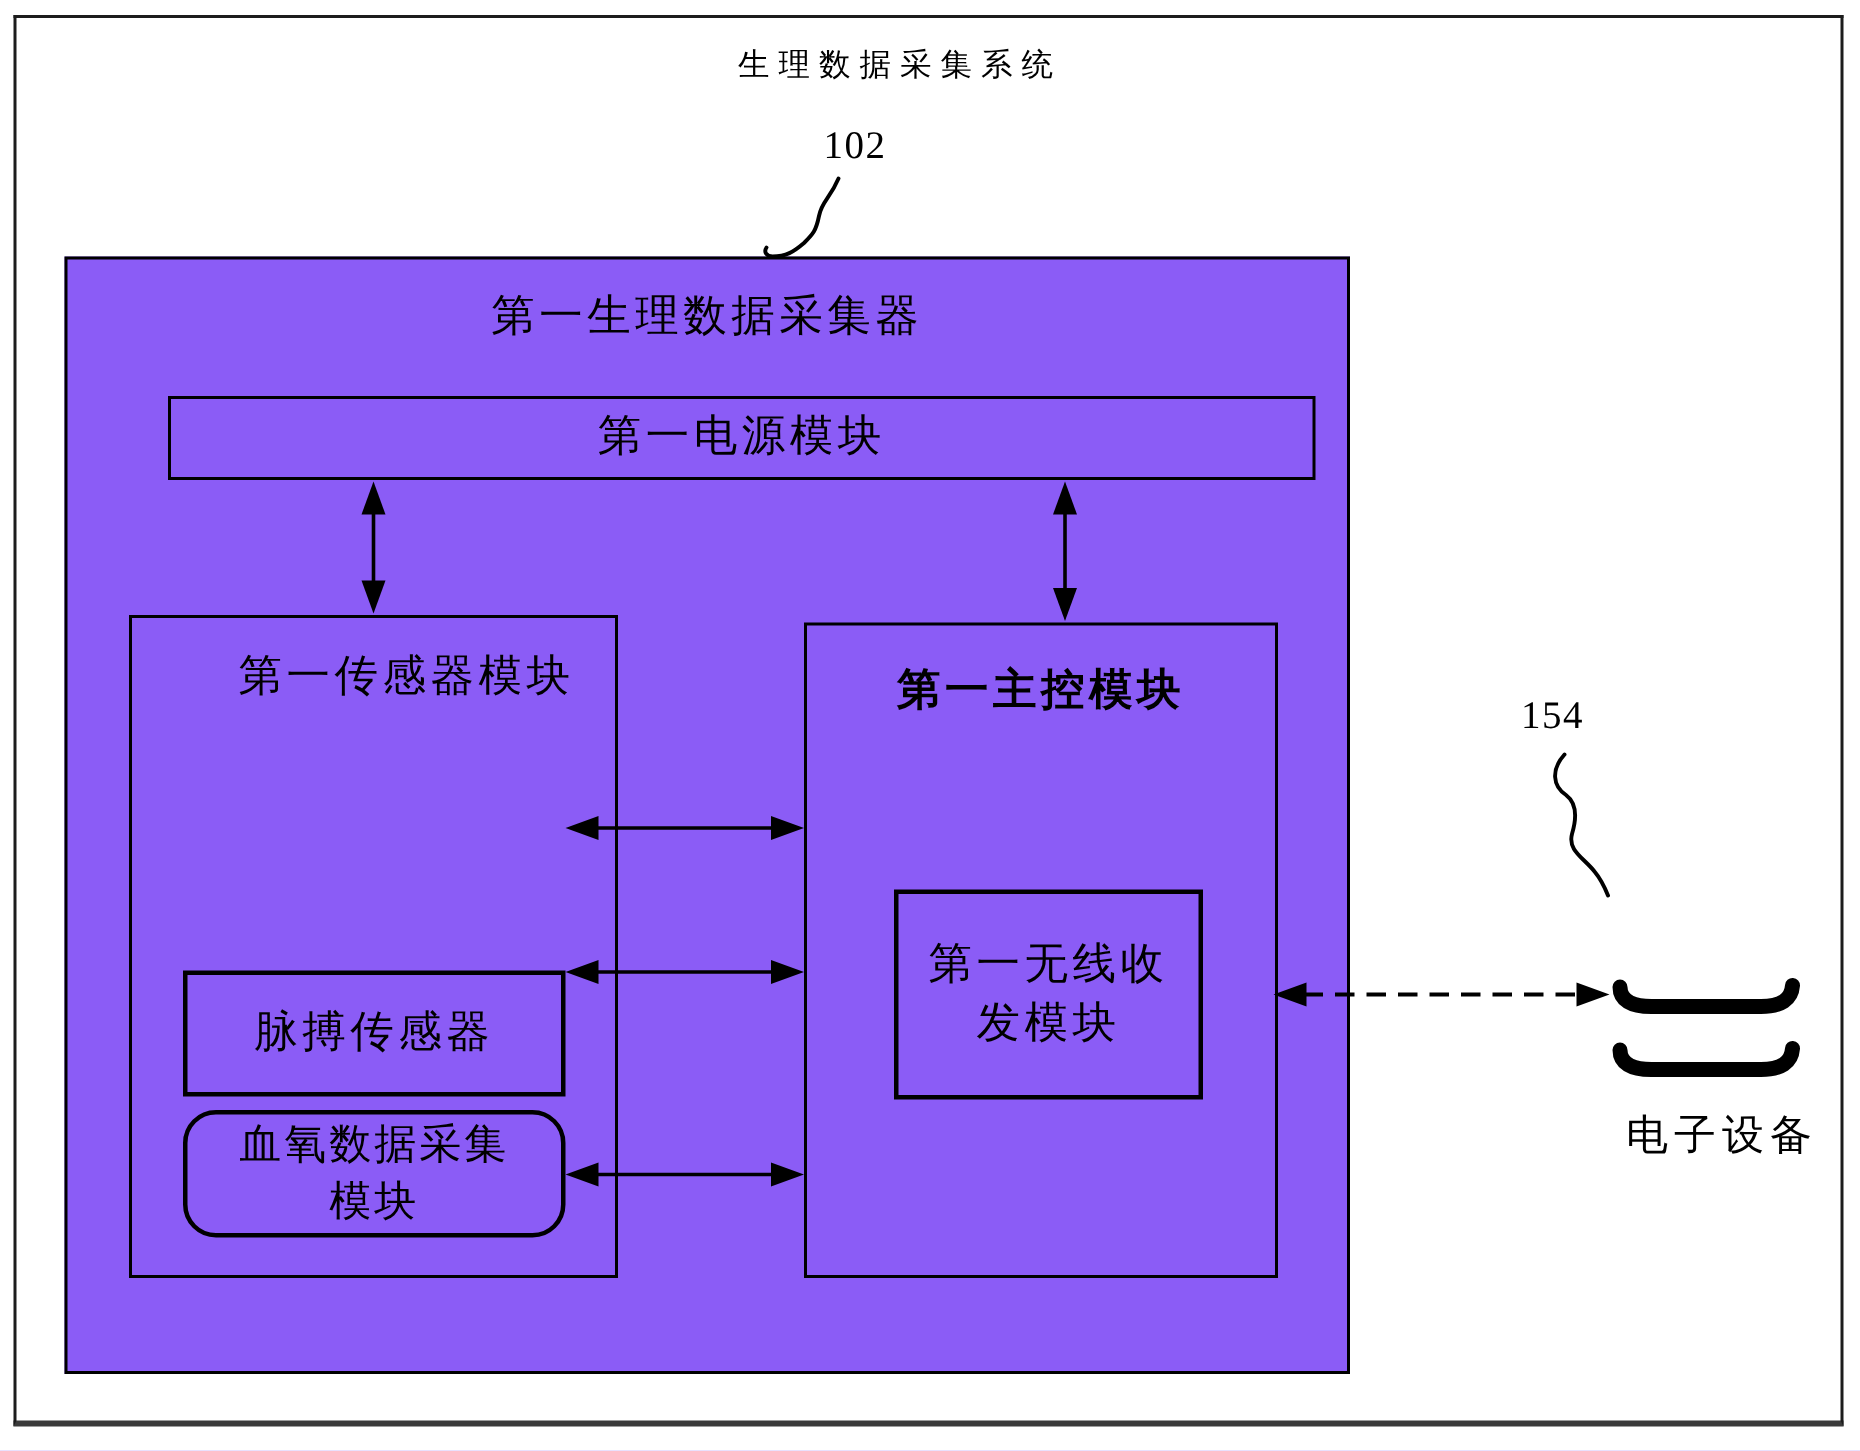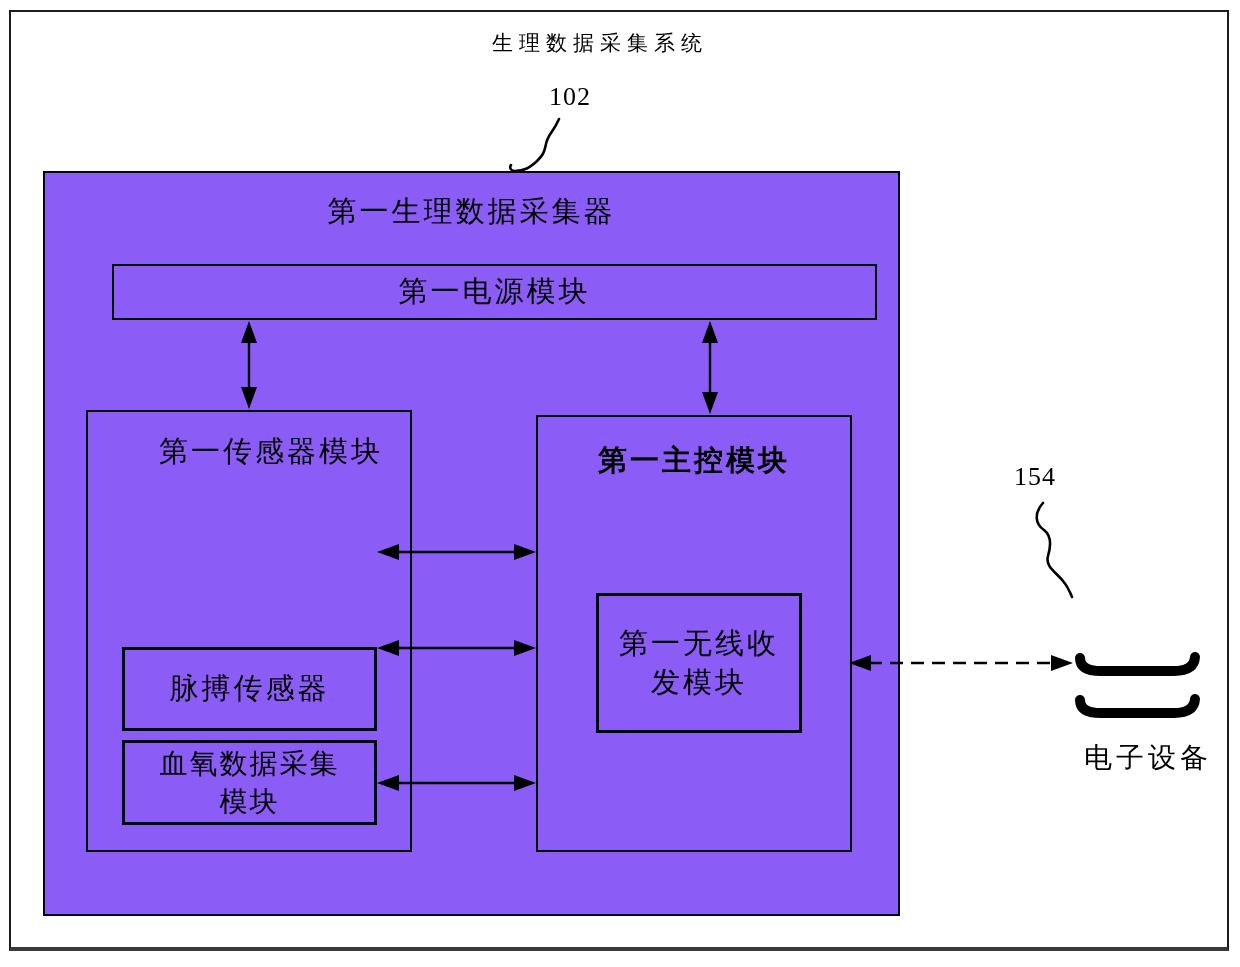--- a/index.html
+++ b/index.html
@@ -45,21 +45,21 @@
   </div>
 
   <div class="box" style="left:86px;top:410px;width:326px;height:442px;"></div>
   <div class="label t-box" style="left:86px;top:432px;width:326px;height:40px;margin-left:22px;">第一传感器模块</div>
 
 
   <div class="box box-thick" style="left:122px;top:612px;width:255px;height:84px;margin-top:35px;">
     <div class="fill t-box">脉搏传感器</div>
   </div>
 
-  <div class="box box-thick" style="left:122px;top:740px;width:255px;height:85px;">
+  <div class="box box-thick" style="left:122px;top:740px;width:255px;height:85px;border-radius:22px;">
     <div class="fill t-sub">血氧数据采集
 模块</div>
   </div>
 
   <div class="box" style="left:536px;top:415px;width:316px;height:437px;"></div>
   <div class="label t-box" style="left:536px;top:441px;width:316px;height:40px;font-weight:bold;">第一主控模块</div>
 
   <div class="box box-thick" style="left:596px;top:593px;width:206px;height:140px;">
     <div class="fill t-box">第一无线收
 发模块</div>

